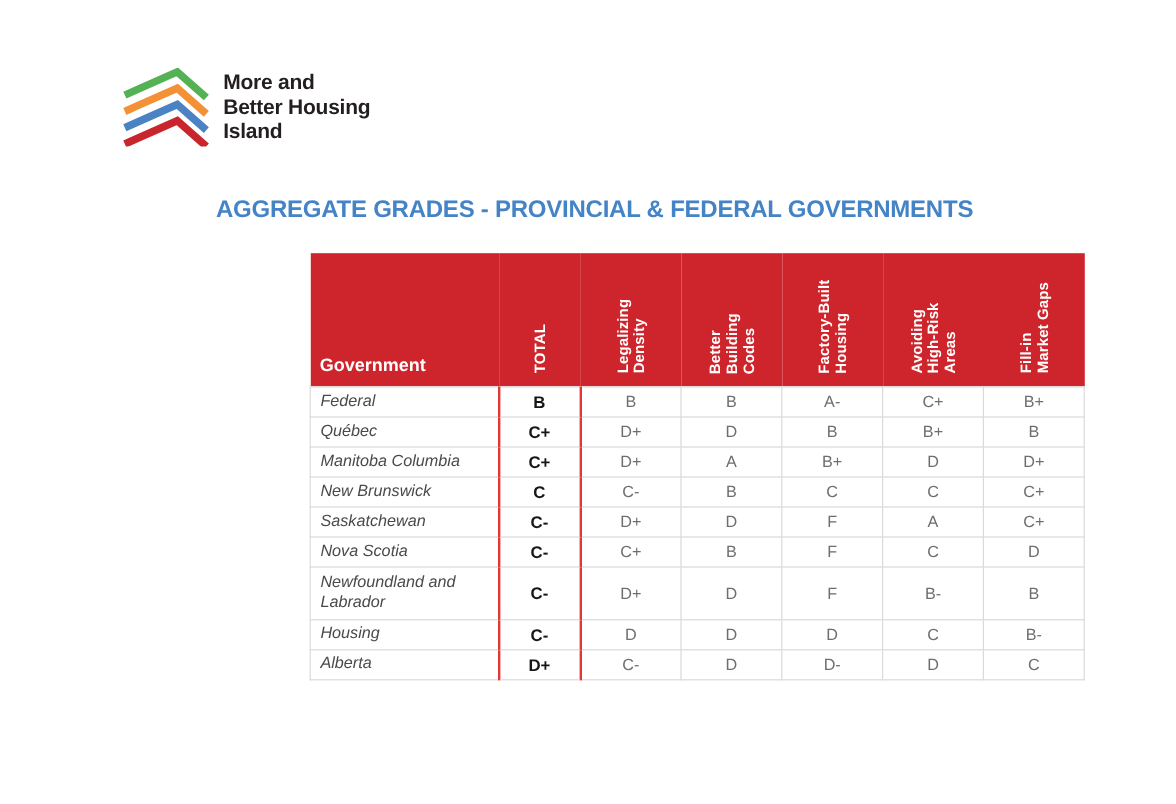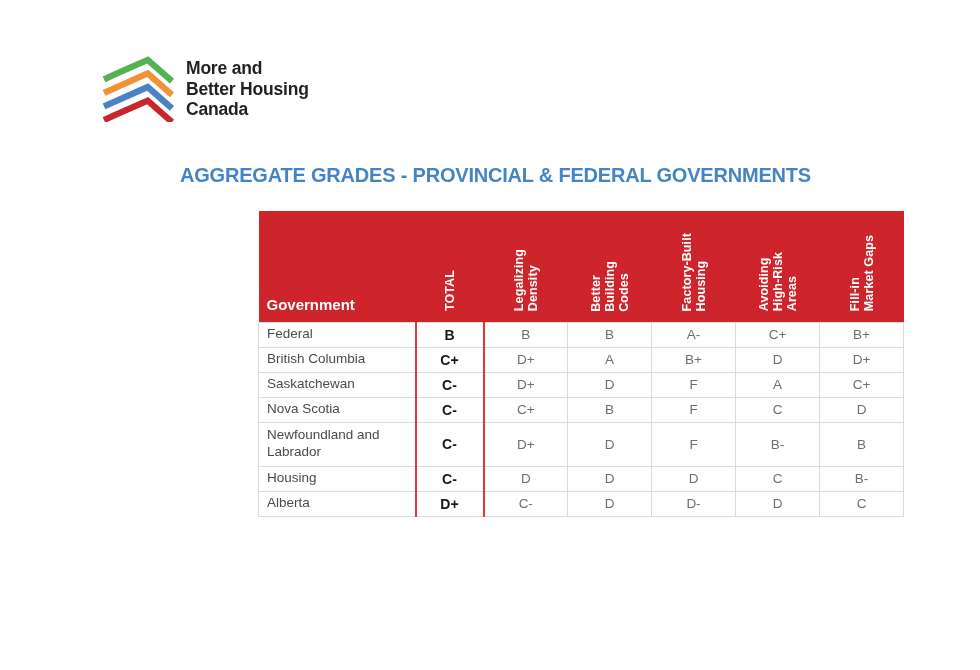--- a/index.html
+++ b/index.html
@@ -44,21 +44,21 @@
     margin: 0 auto 10px auto;
     font-size: 12.5px; line-height: 1.12; white-space: pre-line;
     text-align: left; letter-spacing: 0.1px;
   }
   tbody td {
     border: 1px solid #d9dadb;
     height: 25px; font-size: 13.5px;
     background: #ffffff;
   }
   tbody tr.tall td { height: 44px; }
-  td.name-cell { color: #4a4a4c; text-align: left; padding: 2px 6px 2px 8px; line-height: 1.25; }
+  td.name-cell { color: #4a4a4c; text-align: left; padding: 2px 6px 2px 8px; line-height: 1.25; font-style: italic; }
   td.total-cell {
     text-align: center; font-weight: bold; font-size: 14px; color: #161616;
     border-left: 2px solid #E13834; border-right: 2px solid #E13834;
   }
   td.grade-cell { text-align: center; color: #6d6e71; }
 </style>
 </head>
 <body>
 
 <div class="page">
@@ -67,21 +67,21 @@
     <svg class="logo-mark" viewBox="0 0 76 68">
       <g fill="none" stroke-width="6.5" stroke-linejoin="miter" stroke-linecap="butt">
         <polyline points="3,24 14,19 48,4 73,26" stroke="#54B255"></polyline>
         <polyline points="3,38 14,33 48,18 73,40" stroke="#F29136"></polyline>
         <polyline points="3,52 14,47 48,32 73,54" stroke="#4B82C3"></polyline>
         <polyline points="3,66 14,61 48,46 73,68" stroke="#C9252C"></polyline>
       </g>
     </svg>
     <div class="logo-text">More and
 Better Housing
-Canada</div>
+Island</div>
   </div>
 
   <div class="page-title">AGGREGATE GRADES - PROVINCIAL &amp; FEDERAL GOVERNMENTS</div>
 
   <table class="grades">
     <colgroup>
       <col class="c-gov">
         <col class="c-total">
       <col class="c-grade">
         <col class="c-grade">
@@ -123,27 +123,45 @@
       <tr>
         <td class="name-cell">Federal</td>
         <td class="total-cell">B</td>
         <td class="grade-cell">B</td>
         <td class="grade-cell">B</td>
         <td class="grade-cell">A-</td>
         <td class="grade-cell">C+</td>
         <td class="grade-cell">B+</td>
       </tr>
       <tr>
-        <td class="name-cell">British Columbia</td>
+        <td class="name-cell">Québec</td>
+        <td class="total-cell">C+</td>
+        <td class="grade-cell">D+</td>
+        <td class="grade-cell">D</td>
+        <td class="grade-cell">B</td>
+        <td class="grade-cell">B+</td>
+        <td class="grade-cell">B</td>
+      </tr>
+      <tr>
+        <td class="name-cell">Manitoba Columbia</td>
         <td class="total-cell">C+</td>
         <td class="grade-cell">D+</td>
         <td class="grade-cell">A</td>
         <td class="grade-cell">B+</td>
         <td class="grade-cell">D</td>
         <td class="grade-cell">D+</td>
+      </tr>
+      <tr>
+        <td class="name-cell">New Brunswick</td>
+        <td class="total-cell">C</td>
+        <td class="grade-cell">C-</td>
+        <td class="grade-cell">B</td>
+        <td class="grade-cell">C</td>
+        <td class="grade-cell">C</td>
+        <td class="grade-cell">C+</td>
       </tr>
       <tr>
         <td class="name-cell">Saskatchewan</td>
         <td class="total-cell">C-</td>
         <td class="grade-cell">D+</td>
         <td class="grade-cell">D</td>
         <td class="grade-cell">F</td>
         <td class="grade-cell">A</td>
         <td class="grade-cell">C+</td>
       </tr>

